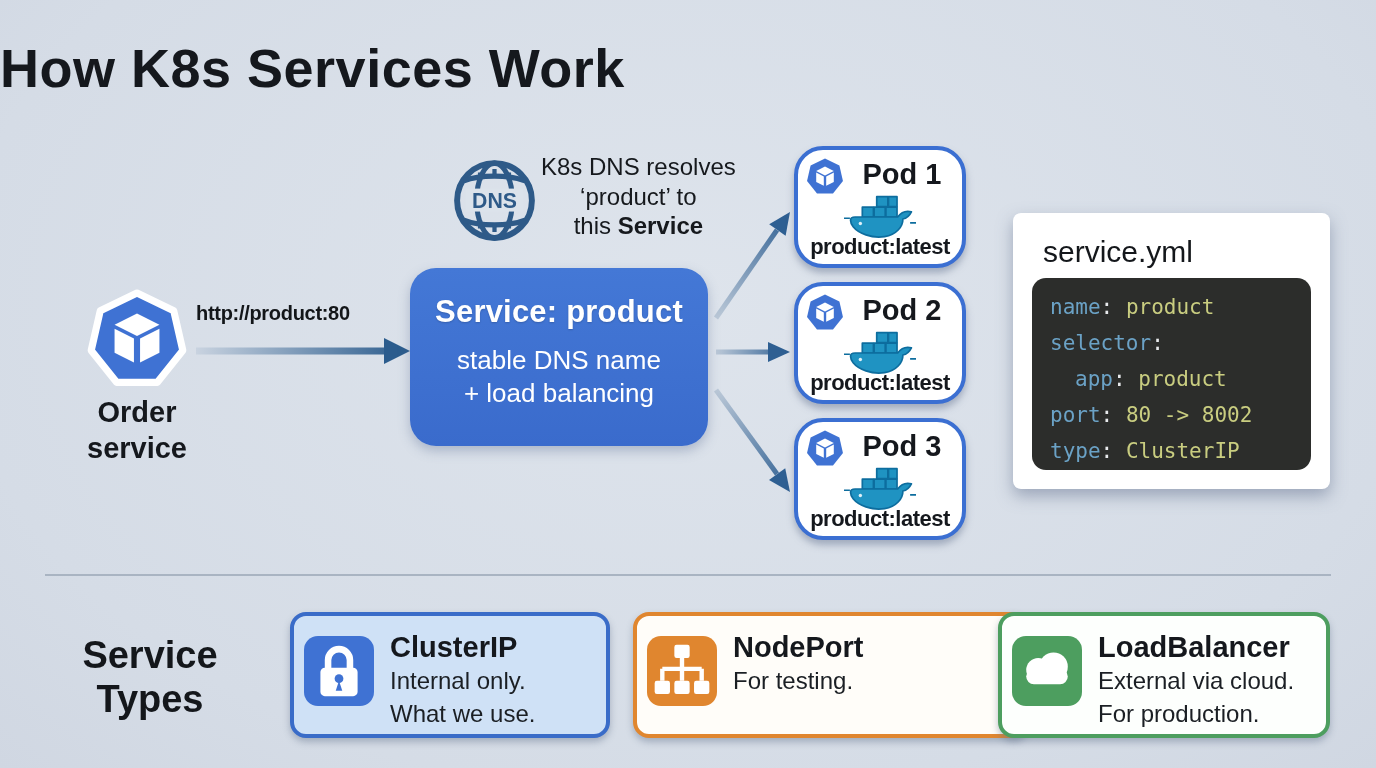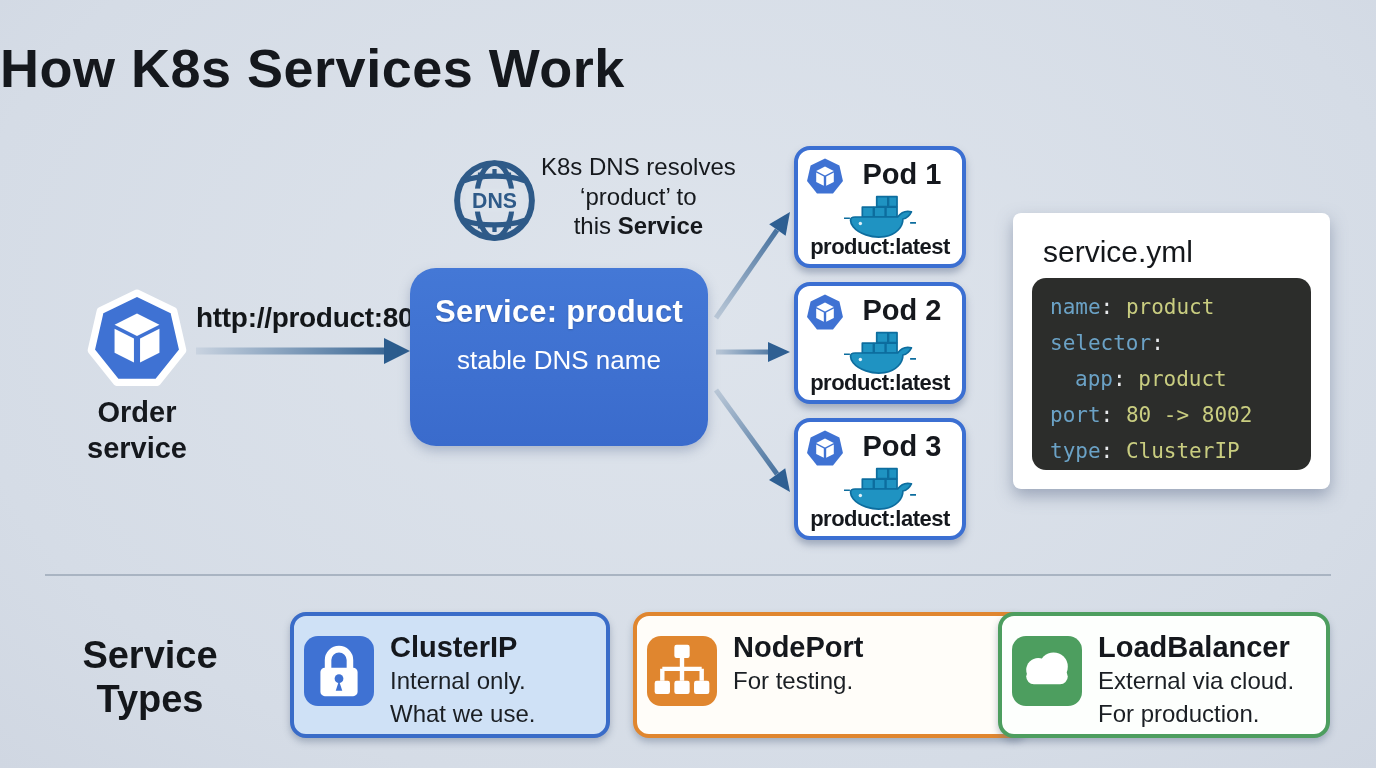--- a/index.html
+++ b/index.html
@@ -23,42 +23,42 @@
   .dns-icon { left:452px; top:156px; width:85px; height:89px; }
   .dns-note { left:541px; top:152px; font-size:24px; line-height:29.5px; font-weight:400; color:#16191d;text-align:center; }
   .dns-note b { font-weight:700; }
 
   
   .order-icon { left:86px; top:288px; width:102px; height:104px; }
   .order-label { left:28px; top:394px; width:218px; text-align:center;
     font-size:29px; line-height:36px; font-weight:600; color:#15181d; }
 
   
-  .req-label { left:196px; top:302px; width:212px; text-align:center;
-    font-size:28px; font-weight:600; color:#131619; letter-spacing:-.3px; }
+  .req-label { left:196px; top:302px; width:212px; 
+    font-size:20px; font-weight:600; color:#131619; letter-spacing:-.3px; }
 
   
   .arrows { left:0; top:0; width:1376px; height:768px; pointer-events:none; }
 
   
   .service-box {
     left:410px; top:268px; width:298px; height:178px;
     background:linear-gradient(180deg,#4478d6 0%, #3a6bcc 100%);
     border-radius:26px; color:#fff; text-align:center;
     box-shadow:0 5px 12px rgba(80,100,140,.35);
     padding-top:26px;
   }
   .service-box .sb-title { font-size:31px; font-weight:700; letter-spacing:.2px;
     text-shadow:0 1px 2px rgba(0,0,0,.18); }
   .service-box .sb-sub { margin-top:14px; font-size:26px; line-height:33px; font-weight:400; }
 
   
   .pod {
     left:794px; width:172px; height:122px;
-    background:#ffffff; border:4px solid #3b6fd2; border-radius:16px;
+    background:#ffffff; border:4px solid #3b6fd2; border-radius:29px;
     box-shadow:0 5px 7px rgba(105,120,148,.5);
   }
   .pod-k8s { position:absolute; left:7px; top:7px; width:40px; height:40px; }
   .pod-name { position:absolute; left:50px; top:8px; right:6px; text-align:center;
     font-size:29px; font-weight:600; color:#15181d; }
   .pod-whale { position:absolute; left:50%; top:42px; transform:translateX(-50%);
     width:72px; height:50px; }
   .pod-image { position:absolute; left:0; right:0; bottom:4px; text-align:center;
     font-size:22px; font-weight:600; letter-spacing:-.5px; color:#15181d; }
 
@@ -193,20 +193,21 @@
   <g>
     <line x1="716" y1="390" x2="777" y2="474" stroke="url(#g4)" stroke-width="5"></line>
     <polygon points="790,492 769,480.1 785.2,468.3" fill="#2e5f92"></polygon>
   </g>
 </svg>
 
 <div class="abs service-box">
   <div class="sb-title">Service: product</div>
   <div class="sb-sub">
     <div>stable DNS name</div>
+    <div>+ load balancing</div>
   </div>
 </div>
 
 <div class="abs pod" style="top:146px">
   <svg class="pod-k8s" viewBox="0 0 100 100">
     <polygon points="50,4 86,21.3 94.9,60.2 70,91.5 30,91.5 5.1,60.2 14,21.3" fill="#3f72d3"></polygon>
       <use href="#sym-cube"></use>
   </svg>
   <div class="pod-name">Pod 1</div>
   <svg class="pod-whale" viewBox="0 0 110 70">

